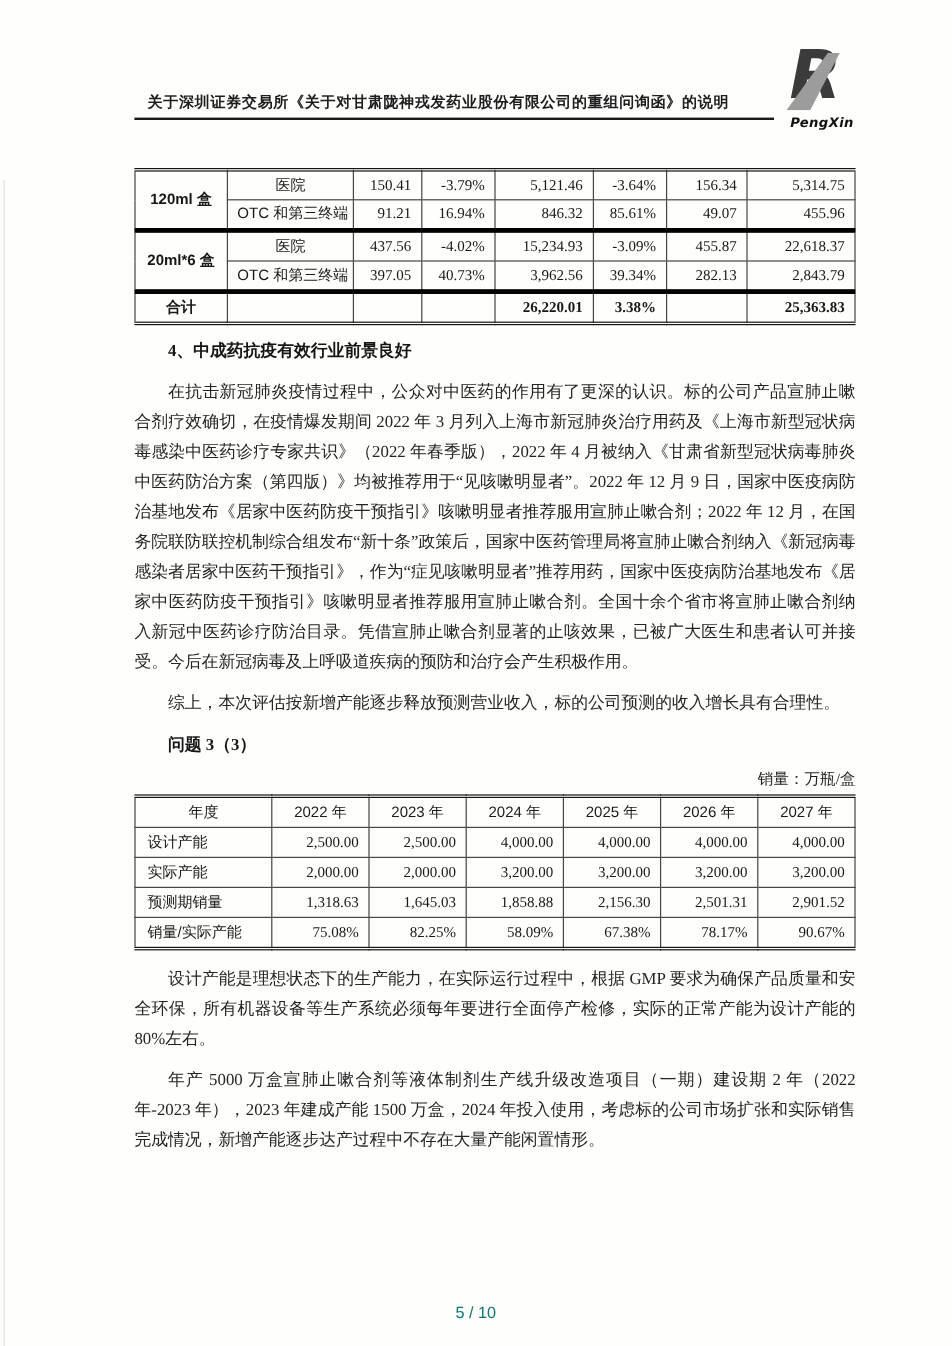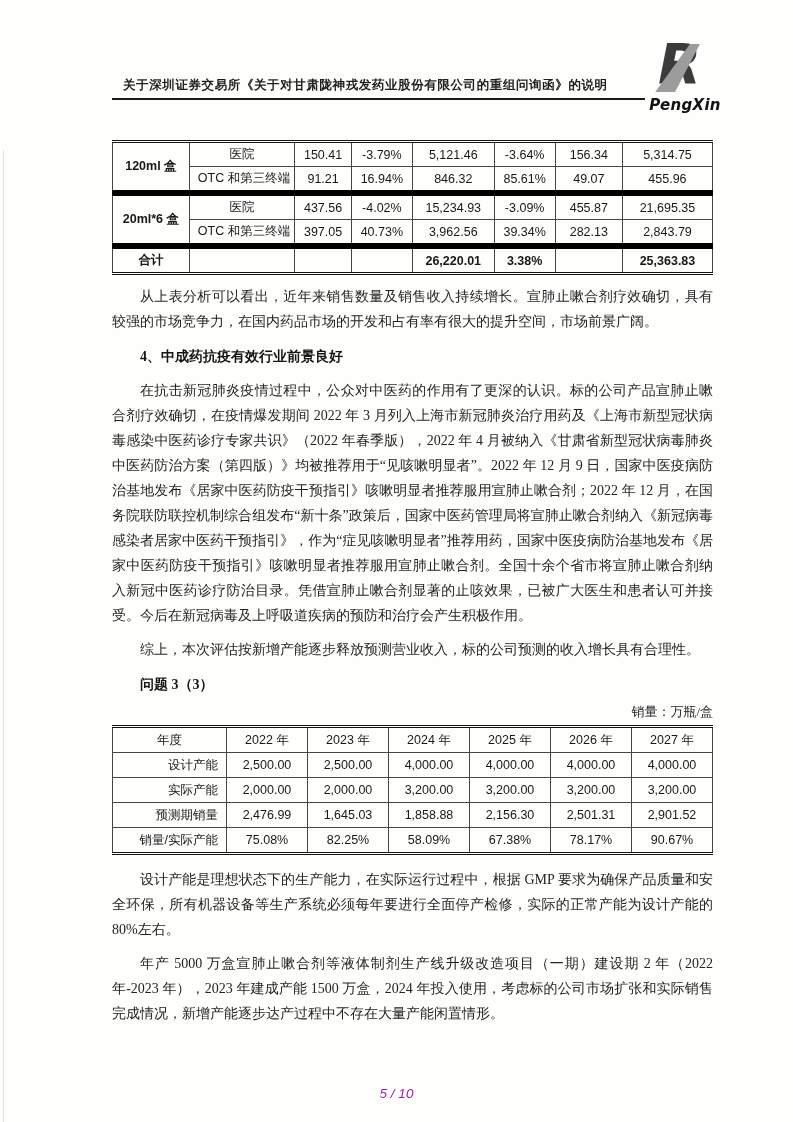--- a/index.html
+++ b/index.html
@@ -29,51 +29,51 @@
     font-size:56px; line-height:60px; color:#3b3b3b;
   }
   .logo-road {
     position:absolute; left:6px; top:4px; width:62px; height:48px;
     background:#9c9c9c;
     clip-path:polygon(58% 0, 74% 0, 34% 100%, 2% 100%);
   }
   .logo-text {
     margin-top:2px;
     font-family:"DejaVu Sans", sans-serif; font-weight:bold; font-style:italic;
-    font-size:15px; letter-spacing:0.3px; color:#121212; white-space:nowrap;
+    font-size:11px; letter-spacing:0.3px; color:#121212; white-space:nowrap;
   }
 
   
   .content { position:absolute; left:112px; top:140px; width:601px; }
   .para {
     margin:9px 0 0 0;
     font-size:14px; line-height:25px; text-align:justify; text-indent:2em;
     color:#242424;
   }
   .h { font-weight:bold; color:#161616; margin-top:10px; text-indent:2em; }
   .unit { margin-top:6px; text-align:right; font-size:13px; color:#1d1d1d; }
 
   
   table { width:100%; border-collapse:collapse; table-layout:fixed;
           font-family:"Liberation Sans", sans-serif; }
   table.t1 { font-size:12.5px; border-top:3px double #141414; border-bottom:3px double #141414; }
   table.t2 { margin-top:4px; font-size:12.5px; border-top:3px double #141414; border-bottom:3px double #141414; }
   td { border:1px solid #454545; padding:1px 8px; height:21px; color:#181818;
        overflow:hidden; white-space:nowrap; }
-  tr.ge { border-bottom:6px solid #000000; }
+  tr.ge { border-bottom:4px solid #000000; }
   td.c { text-align:center;margin-top:20px; }
-  td.r { text-align:center; }
-  td.l { text-align:right; padding-left:10px; }
+  td.r { text-align:right;font-family:Liberation Serif, serif; }
+  td.l { text-align:left; padding-left:10px; }
   td.b { font-weight:bold; }
   table.t2 td { height:22px; }
 
   
   .footer {
     position:absolute; left:0; right:0; top:1086px; text-align:center;
-    font-family:"Liberation Sans", sans-serif; font-size:13.5px; color:#a21caf;font-style:italic;
+    font-family:"Liberation Sans", sans-serif; font-size:13.5px; color:#0f766e;
   }
 </style>
 </head>
 <body>
 
 <div class="page">
   <div class="scan-edge"></div>
 
   <div class="header-title">关于深圳证券交易所《关于对甘肃陇神戎发药业股份有限公司的重组问询函》的说明</div>
   <div class="header-rule"></div>
@@ -120,21 +120,21 @@
             <td class="r">455.96</td>
           </tr>
           <tr>
             <td rowspan="2" class="c b">20ml*6 盒</td>
             <td class="c">医院</td>
             <td class="r">437.56</td>
             <td class="r">-4.02%</td>
             <td class="r">15,234.93</td>
             <td class="r">-3.09%</td>
             <td class="r">455.87</td>
-            <td class="r">21,695.35</td>
+            <td class="r">22,618.37</td>
           </tr>
           <tr class="ge">
             <td class="c">OTC 和第三终端</td>
             <td class="r">397.05</td>
             <td class="r">40.73%</td>
             <td class="r">3,962.56</td>
             <td class="r">39.34%</td>
             <td class="r">282.13</td>
             <td class="r">2,843.79</td>
           </tr>
@@ -144,21 +144,20 @@
             <td></td>
             <td></td>
             <td class="r b">26,220.01</td>
             <td class="r b">3.38%</td>
             <td></td>
             <td class="r b">25,363.83</td>
           </tr>
         </tbody>
     </table>
 
-    <p class="para">从上表分析可以看出，近年来销售数量及销售收入持续增长。宣肺止嗽合剂疗效确切，具有较强的市场竞争力，在国内药品市场的开发和占有率有很大的提升空间，市场前景广阔。</p>
     <p class="para h">4、中成药抗疫有效行业前景良好</p>
     <p class="para">在抗击新冠肺炎疫情过程中，公众对中医药的作用有了更深的认识。标的公司产品宣肺止嗽合剂疗效确切，在疫情爆发期间 2022 年 3 月列入上海市新冠肺炎治疗用药及《上海市新型冠状病毒感染中医药诊疗专家共识》（2022 年春季版），2022 年 4 月被纳入《甘肃省新型冠状病毒肺炎中医药防治方案（第四版）》均被推荐用于“见咳嗽明显者”。2022 年 12 月 9 日，国家中医疫病防治基地发布《居家中医药防疫干预指引》咳嗽明显者推荐服用宣肺止嗽合剂；2022 年 12 月，在国务院联防联控机制综合组发布“新十条”政策后，国家中医药管理局将宣肺止嗽合剂纳入《新冠病毒感染者居家中医药干预指引》，作为“症见咳嗽明显者”推荐用药，国家中医疫病防治基地发布《居家中医药防疫干预指引》咳嗽明显者推荐服用宣肺止嗽合剂。全国十余个省市将宣肺止嗽合剂纳入新冠中医药诊疗防治目录。凭借宣肺止嗽合剂显著的止咳效果，已被广大医生和患者认可并接受。今后在新冠病毒及上呼吸道疾病的预防和治疗会产生积极作用。</p>
     <p class="para">综上，本次评估按新增产能逐步释放预测营业收入，标的公司预测的收入增长具有合理性。</p>
     <p class="para h">问题 3（3）</p>
     <div class="unit">销量：万瓶/盒</div>
 
     <table class="t2">
       <colgroup>
         <col style="width:19%">
           <col style="width:13.5%">
@@ -191,21 +190,21 @@
             <td class="l">实际产能</td>
             <td class="r">2,000.00</td>
             <td class="r">2,000.00</td>
             <td class="r">3,200.00</td>
             <td class="r">3,200.00</td>
             <td class="r">3,200.00</td>
             <td class="r">3,200.00</td>
           </tr>
           <tr>
             <td class="l">预测期销量</td>
-            <td class="r">2,476.99</td>
+            <td class="r">1,318.63</td>
             <td class="r">1,645.03</td>
             <td class="r">1,858.88</td>
             <td class="r">2,156.30</td>
             <td class="r">2,501.31</td>
             <td class="r">2,901.52</td>
           </tr>
           <tr>
             <td class="l">销量/实际产能</td>
             <td class="r">75.08%</td>
             <td class="r">82.25%</td>

